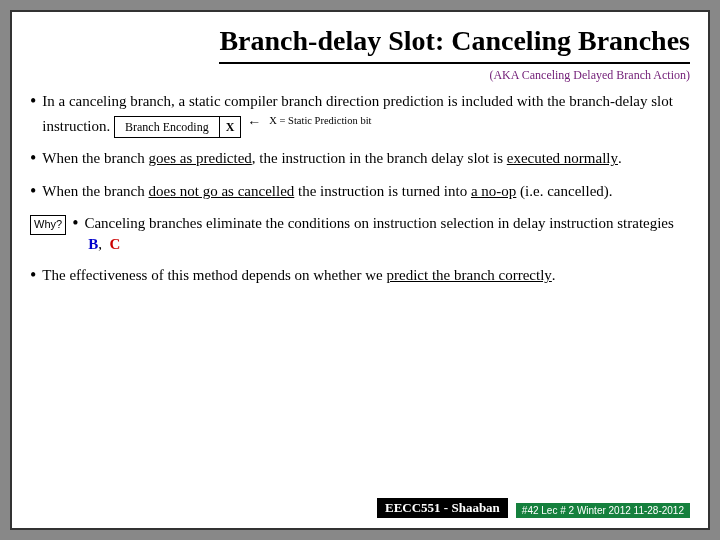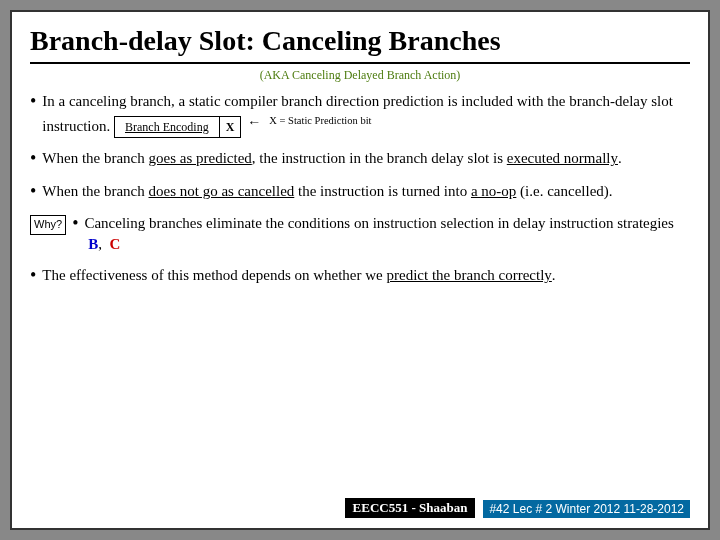--- a/index.html
+++ b/index.html
@@ -16,36 +16,37 @@
 
     .slide {
       width: 700px;
       height: 520px;
       background: #fff;
       border: 2px solid #333;
       padding: 12px 18px 10px 18px;
       display: flex;
       flex-direction: column;
       position: relative;
+      align-items: flex-end;
     }
 
     .title {
       font-size: 28px;
       font-weight: bold;
       border-bottom: 2px solid #000;
       padding-bottom: 4px;
       margin-bottom: 4px;
       line-height: 1.2;
     }
 
     .subtitle {
       font-size: 12px;
       text-align: center;
       margin-bottom: 8px;
-      color: #4d7c0f;
+      color: #701a75;
     }
 
     .content {
       flex: 1;
       display: flex;
       flex-direction: column;
       gap: 10px;
     }
 
     .bullet-item {
@@ -101,21 +102,20 @@
       font-size: 12px;
       margin-top: 2px;
       vertical-align: middle;
     }
 
     .enc-box-label {
       border: 1px solid #000;
       padding: 2px 10px;
       font-size: 12px;
       background: #fff;
-      text-decoration: underline;
     }
 
     .enc-box-x {
       border: 1px solid #000;
       border-left: none;
       padding: 2px 6px;
       font-size: 12px;
       background: #fff;
       font-weight: bold;
     }
@@ -139,23 +139,23 @@
     .footer-badge {
       background: #000;
       color: #fff;
       font-size: 13px;
       font-weight: bold;
       padding: 2px 8px;
       font-family: Liberation Serif, serif;
     }
 
     .footer-info {
-      background: #0369a1;
+      background: #15803d;
       color: #fff;
-      font-size: 12px;
+      font-size: 10px;
       padding: 2px 6px;
       font-family: Arial, sans-serif;
     }
 
     .diagram-wrapper {
       display: inline-flex;
       align-items: flex-start;
       gap: 4px;
       margin-top: 2px;
       flex-wrap: nowrap;

